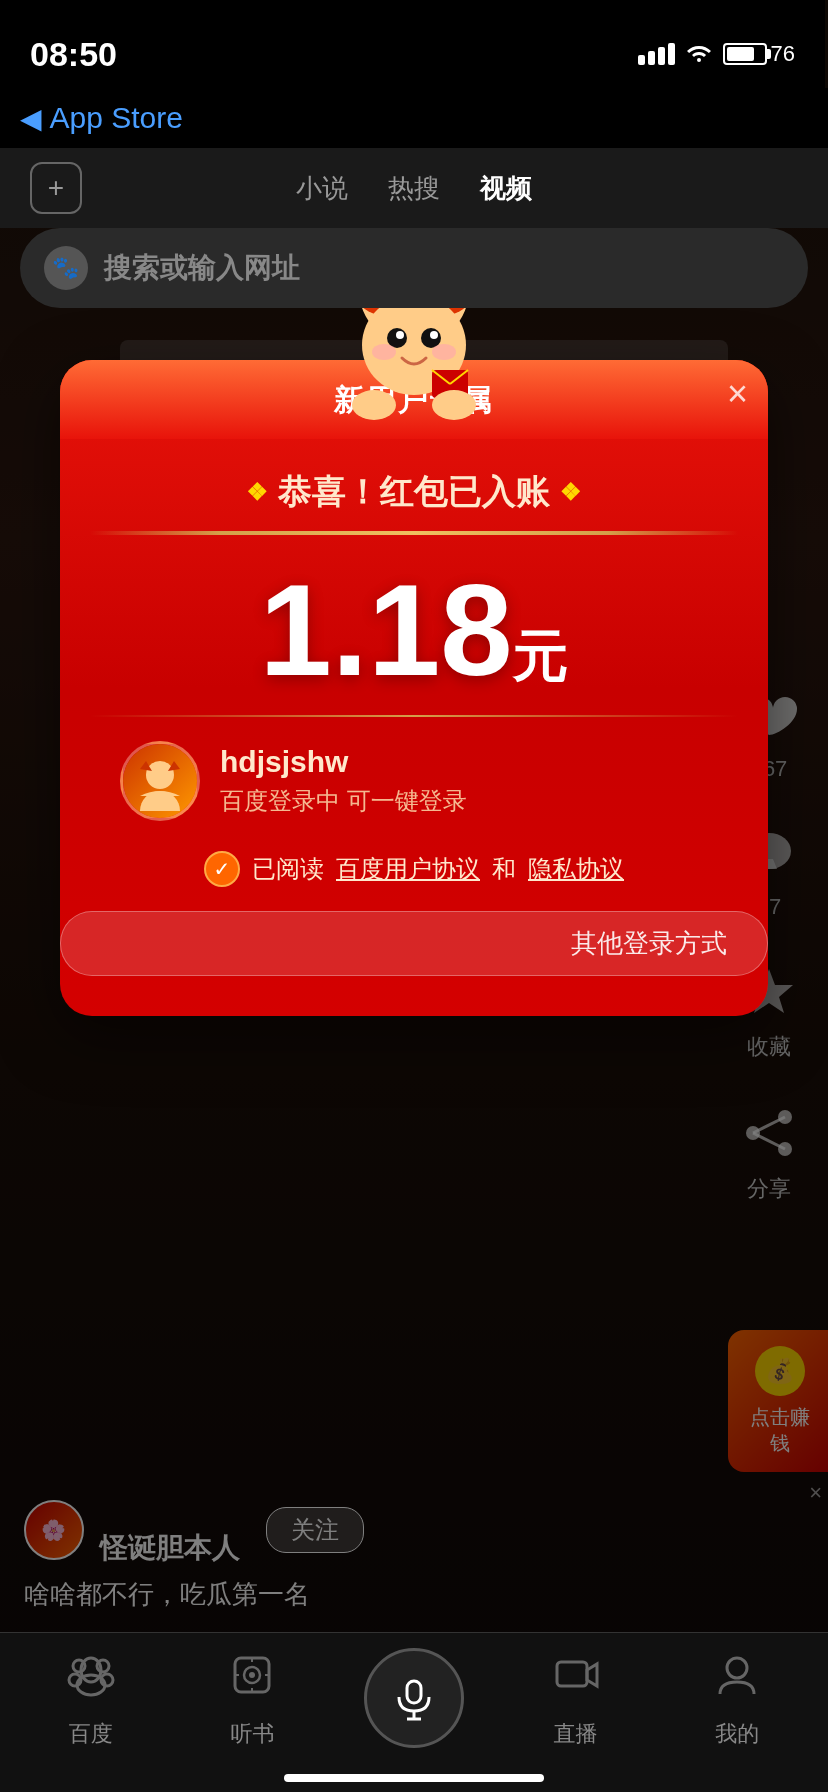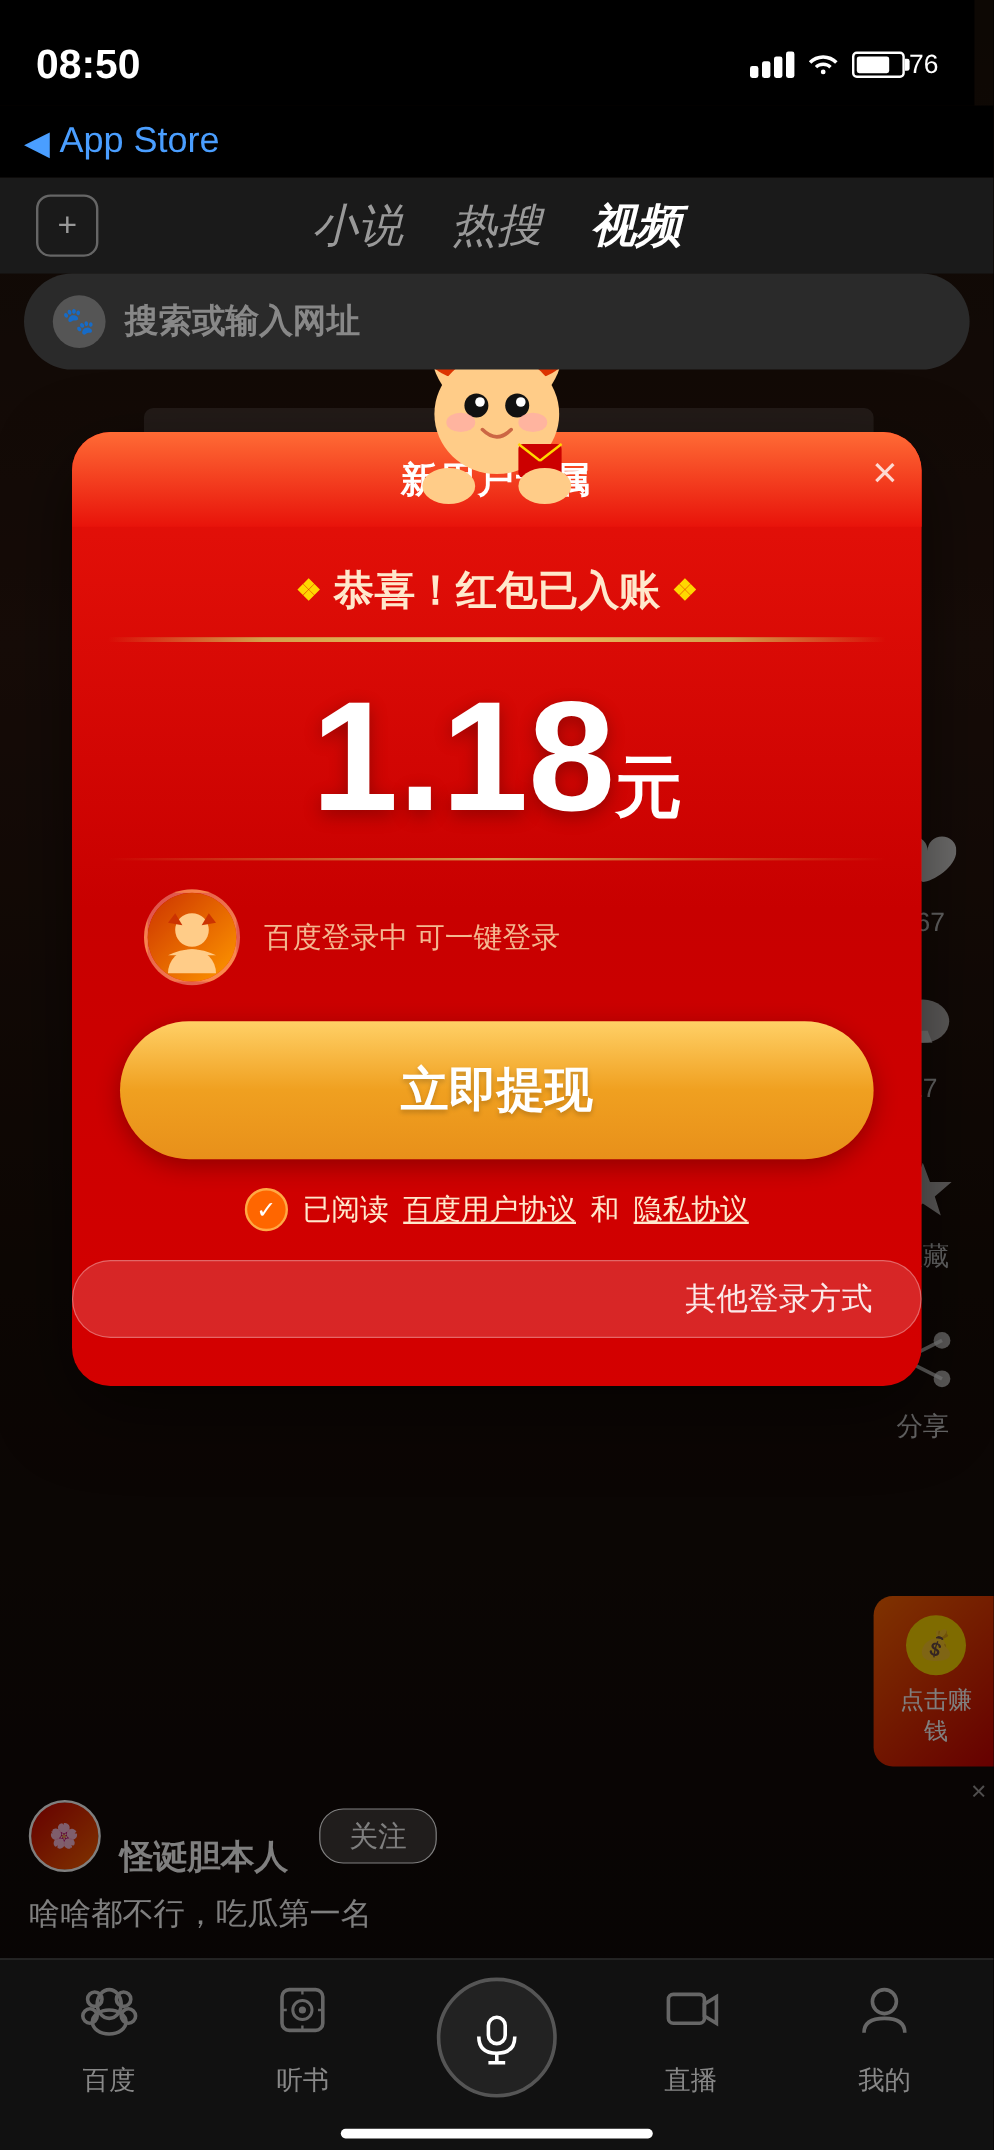--- a/index.html
+++ b/index.html
@@ -12,21 +12,21 @@
       font-family: -apple-system, 'PingFang SC', 'Helvetica Neue', sans-serif;
       overflow: hidden;
       position: relative;
     }
 
     
     .status-bar {
       position: absolute;
       top: 0;
       left: 0;
-      right: 16px;
+      right: 3px;
       height: 88px;
       background: #000;
       display: flex;
       align-items: center;
       justify-content: space-between;
       padding: 20px 30px 0;
       z-index: 100;
     }
 
     .status-time {
@@ -151,22 +151,21 @@
       font-size: 28px;
     }
 
     .nav-tabs {
       display: flex;
       gap: 40px;
     }
 
     .nav-tab {
       color: #999;
-      font-size: 38px;
-      font-style: italic;
+      font-size: 26px;
     }
 
     .nav-tab.active {
       color: #fff;
       font-weight: 600;
     }
 
     
     .search-bar-container {
       position: absolute;
@@ -831,27 +830,25 @@
           <circle cx="30" cy="24" r="14" fill="#ffcc88"></circle>
           <circle cx="30" cy="60" r="20" fill="#ffcc88"></circle>
           <path d="M10 45 Q30 35 50 45" fill="#ffcc88"></path>
 
           <path d="M16 10 L22 20 L10 18z" fill="#cc3300"></path>
           <path d="M44 10 L38 20 L50 18z" fill="#cc3300"></path>
         </svg>
       </div>
     </div>
     <div class="user-details">
+      <div class="user-name">hdjsjshw</div>
       <div class="user-subtitle">百度登录中 可一键登录</div>
     </div>
   </div>
 
-  <div class="withdraw-btn">
-    <span class="withdraw-text">立即提现</span>
-  </div>
 
   <div class="agreement-row">
     <div class="check-circle">✓</div>
     <span class="agreement-text">已阅读</span>
     <span class="agreement-text agreement-link">百度用户协议</span>
     <span class="agreement-text">和</span>
     <span class="agreement-text agreement-link">隐私协议</span>
   </div>
 
   <div class="other-login-btn">其他登录方式</div>

